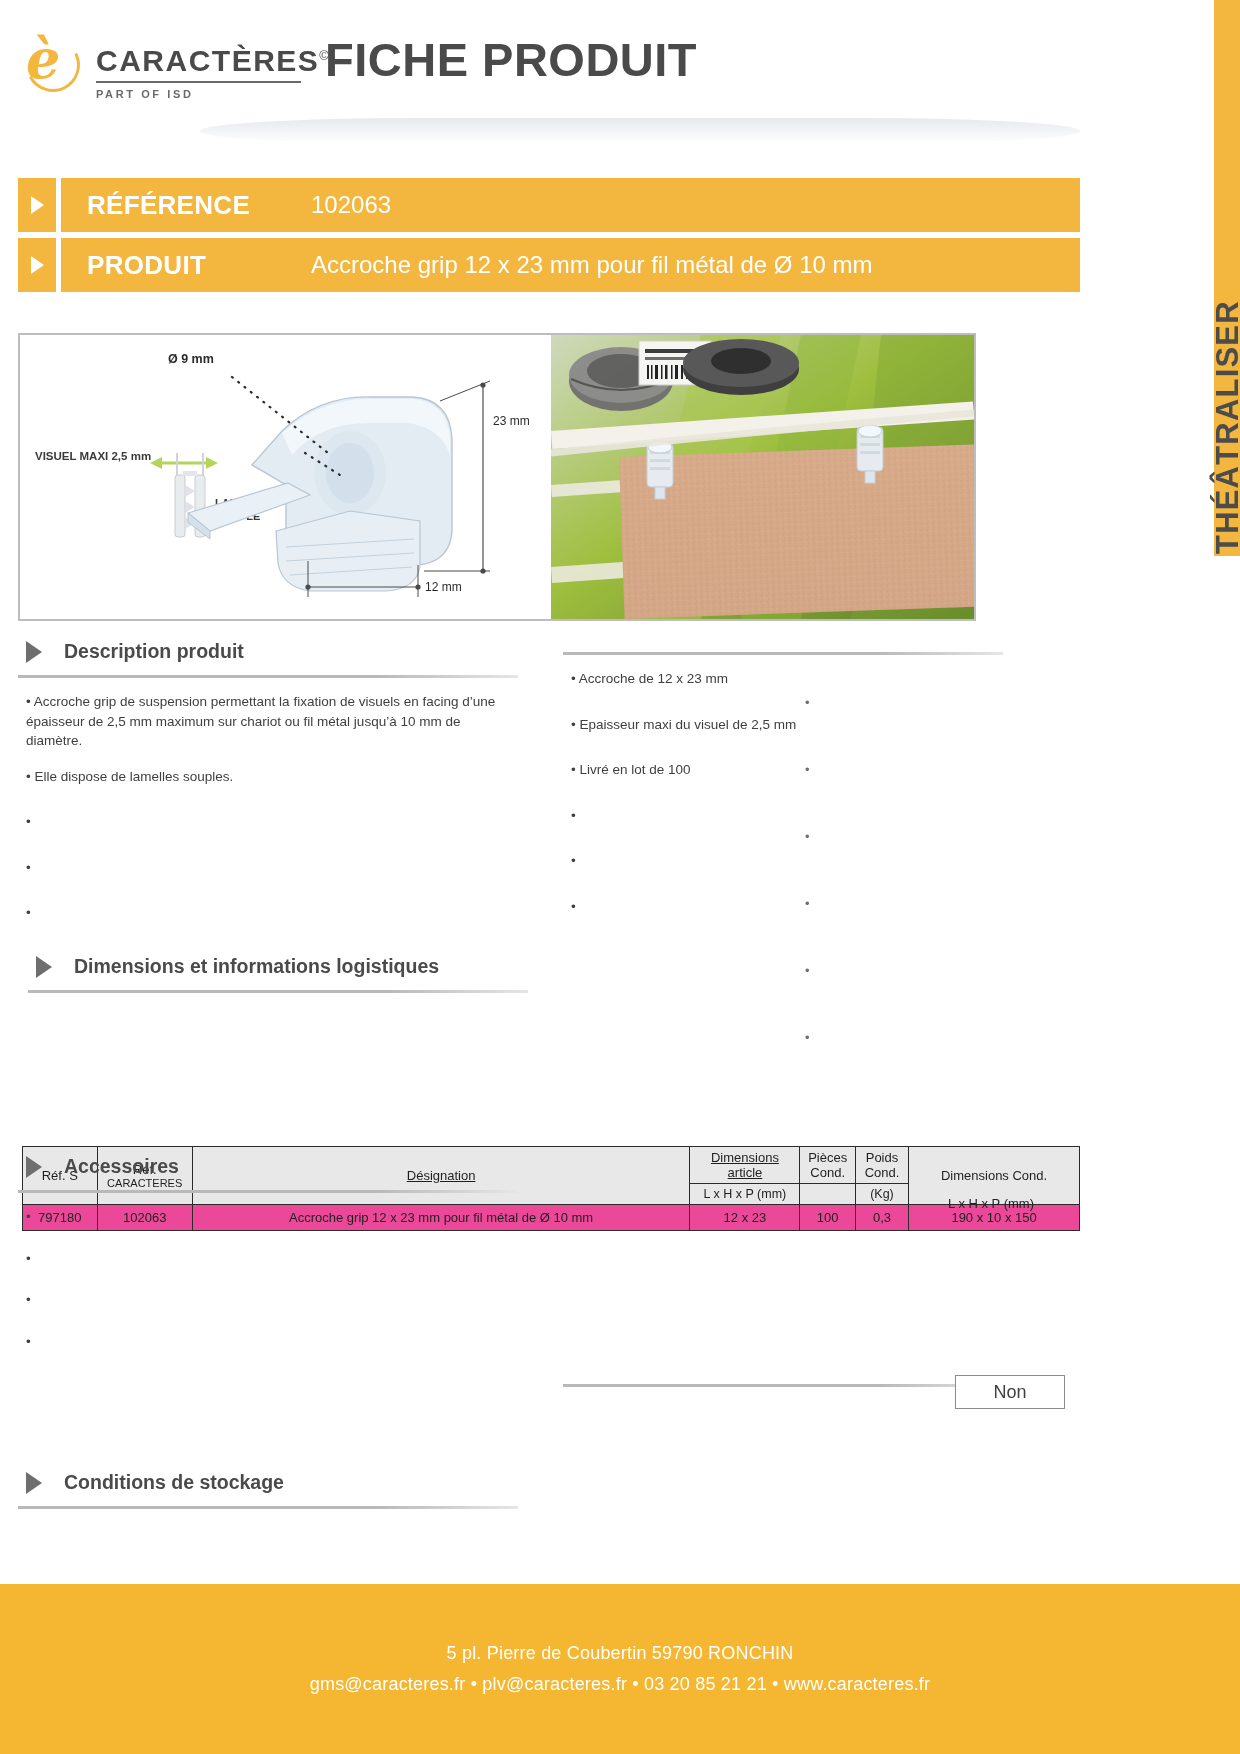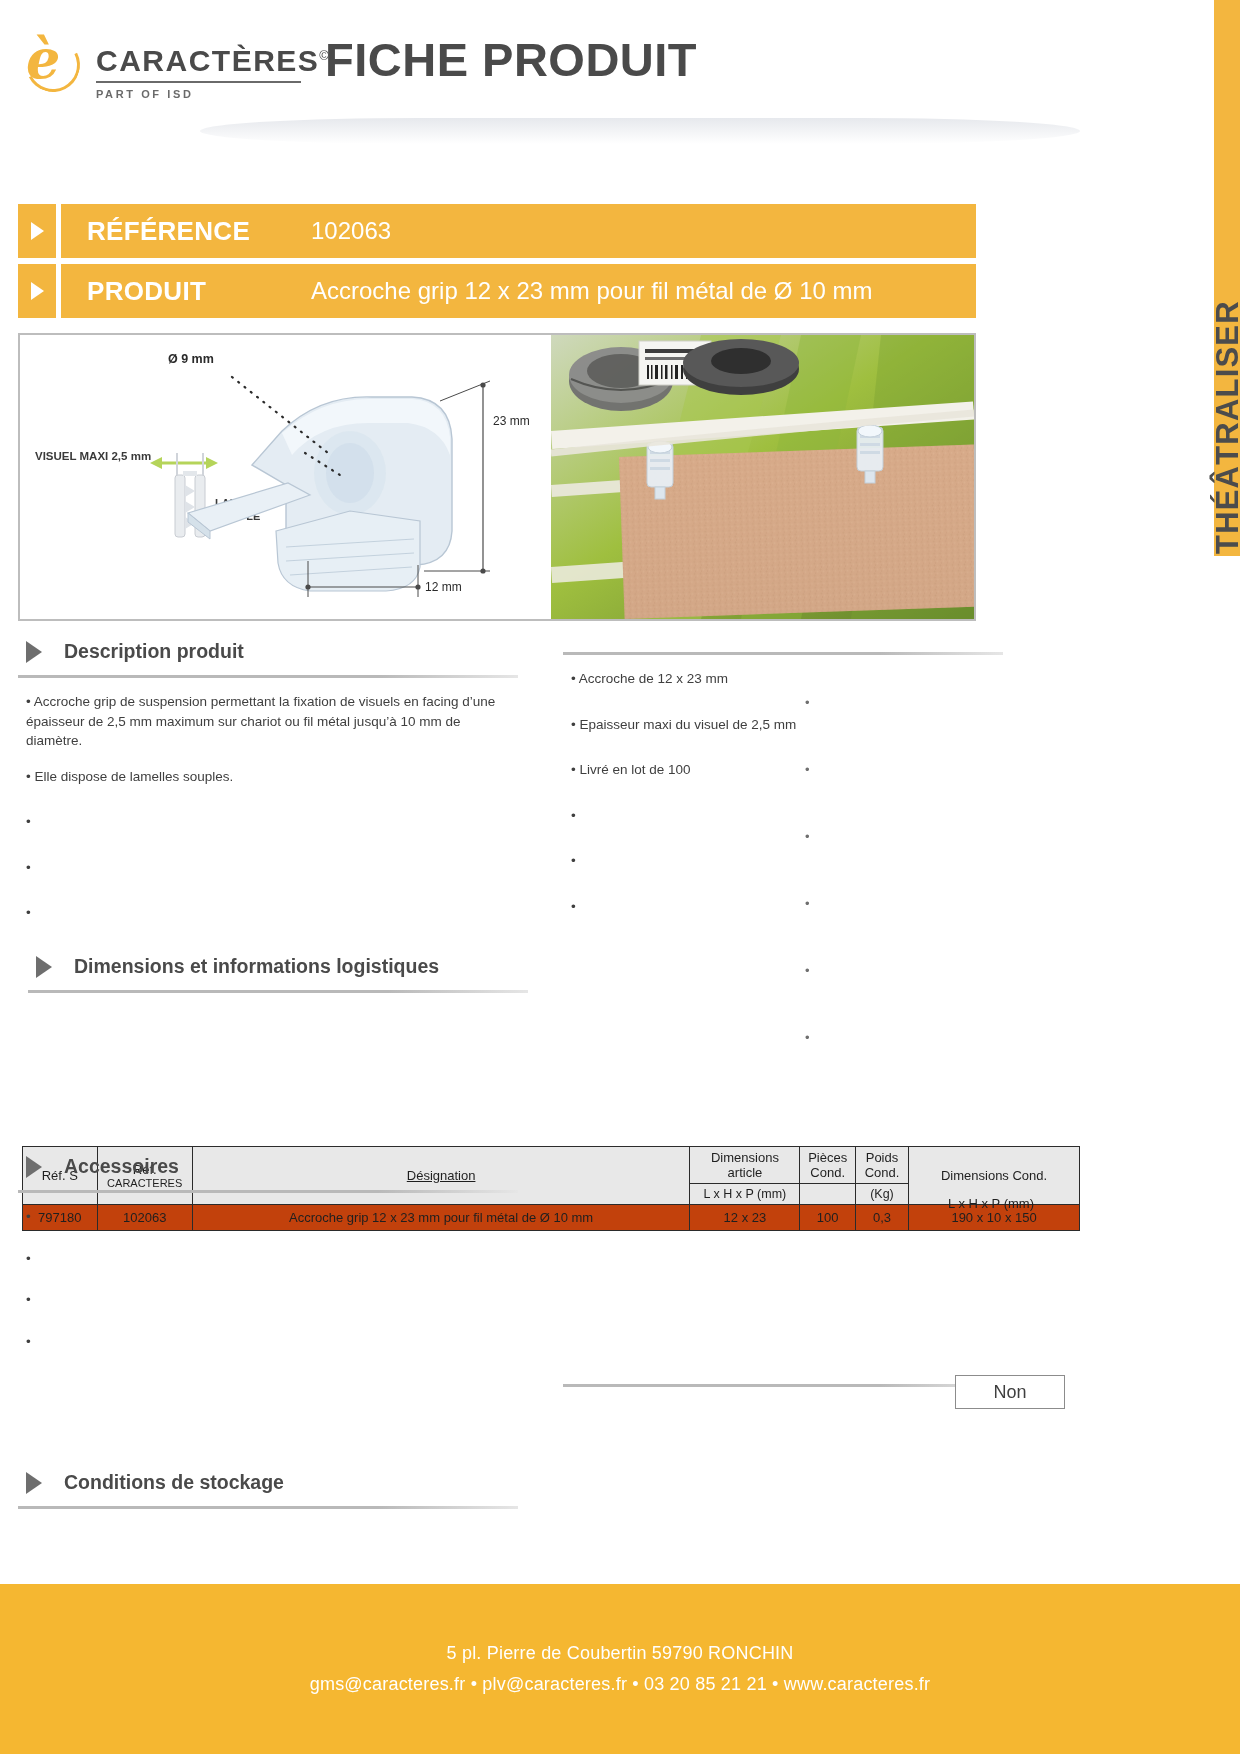--- a/index.html
+++ b/index.html
@@ -66,21 +66,21 @@
     position: absolute; left: 325px; top: 32px;
     font-size: 47px; font-weight: bold; letter-spacing: 0.5px; color: #4a4a4a;
   }
   .header-shadow {
     position: absolute; left: 200px; top: 118px; width: 880px; height: 26px;
     background: linear-gradient(to bottom, rgba(210,214,222,0.55), rgba(255,255,255,0));
     border-radius: 50% / 100%;
   }
 
   
-  .bars { position: absolute; left: 18px; top: 204px; width: 958px; }
+  .bars { position: absolute; left: 18px; top: 178px; width: 1062px; }
   .bar { display: flex; height: 54px; margin-bottom: 6px; }
   .bar-arrow {
     width: 38px; background: #F3B63F; display: flex;
     align-items: center; justify-content: center; margin-right: 5px;
   }
   .bar-arrow .tri {
     width: 0; height: 0;
     border-left: 13px solid #ffffff;
     border-top: 9px solid transparent;
     border-bottom: 9px solid transparent;
@@ -129,25 +129,25 @@
 
   
   .tbl { position: absolute; left: 22px; top: 1146px; width: 1058px; }
   table { border-collapse: collapse; width: 100%; }
   th, td {
     border: 1px solid #2b2b2b;
     font-size: 13px; color: #1f1f1f;
     text-align: center; vertical-align: middle;
   }
   thead th { background: #e8e8e8; font-weight: normal; padding: 3px 2px; }
-  tbody td { background: #c2410c; padding: 5px 2px; }
+  tbody td { background: #ec4899; padding: 5px 2px; }
   .th-refs { width: 76px; }
   .th-ref { width: 96px; }
   .th-des { width: 520px; text-decoration: underline; }
-  .th-dim { width: 112px; }
+  .th-dim { width: 112px; text-decoration: underline; }
   .th-pcs { width: 56px; }
   .th-poids { width: 54px; }
   .th-dimc { width: 176px; }
   .sub-small { font-size: 12.5px; }
   .ref-car { font-size: 11px; }
 
   
   .answer-box {
     position: absolute; left: 955px; top: 1375px;
     width: 110px; height: 34px;

